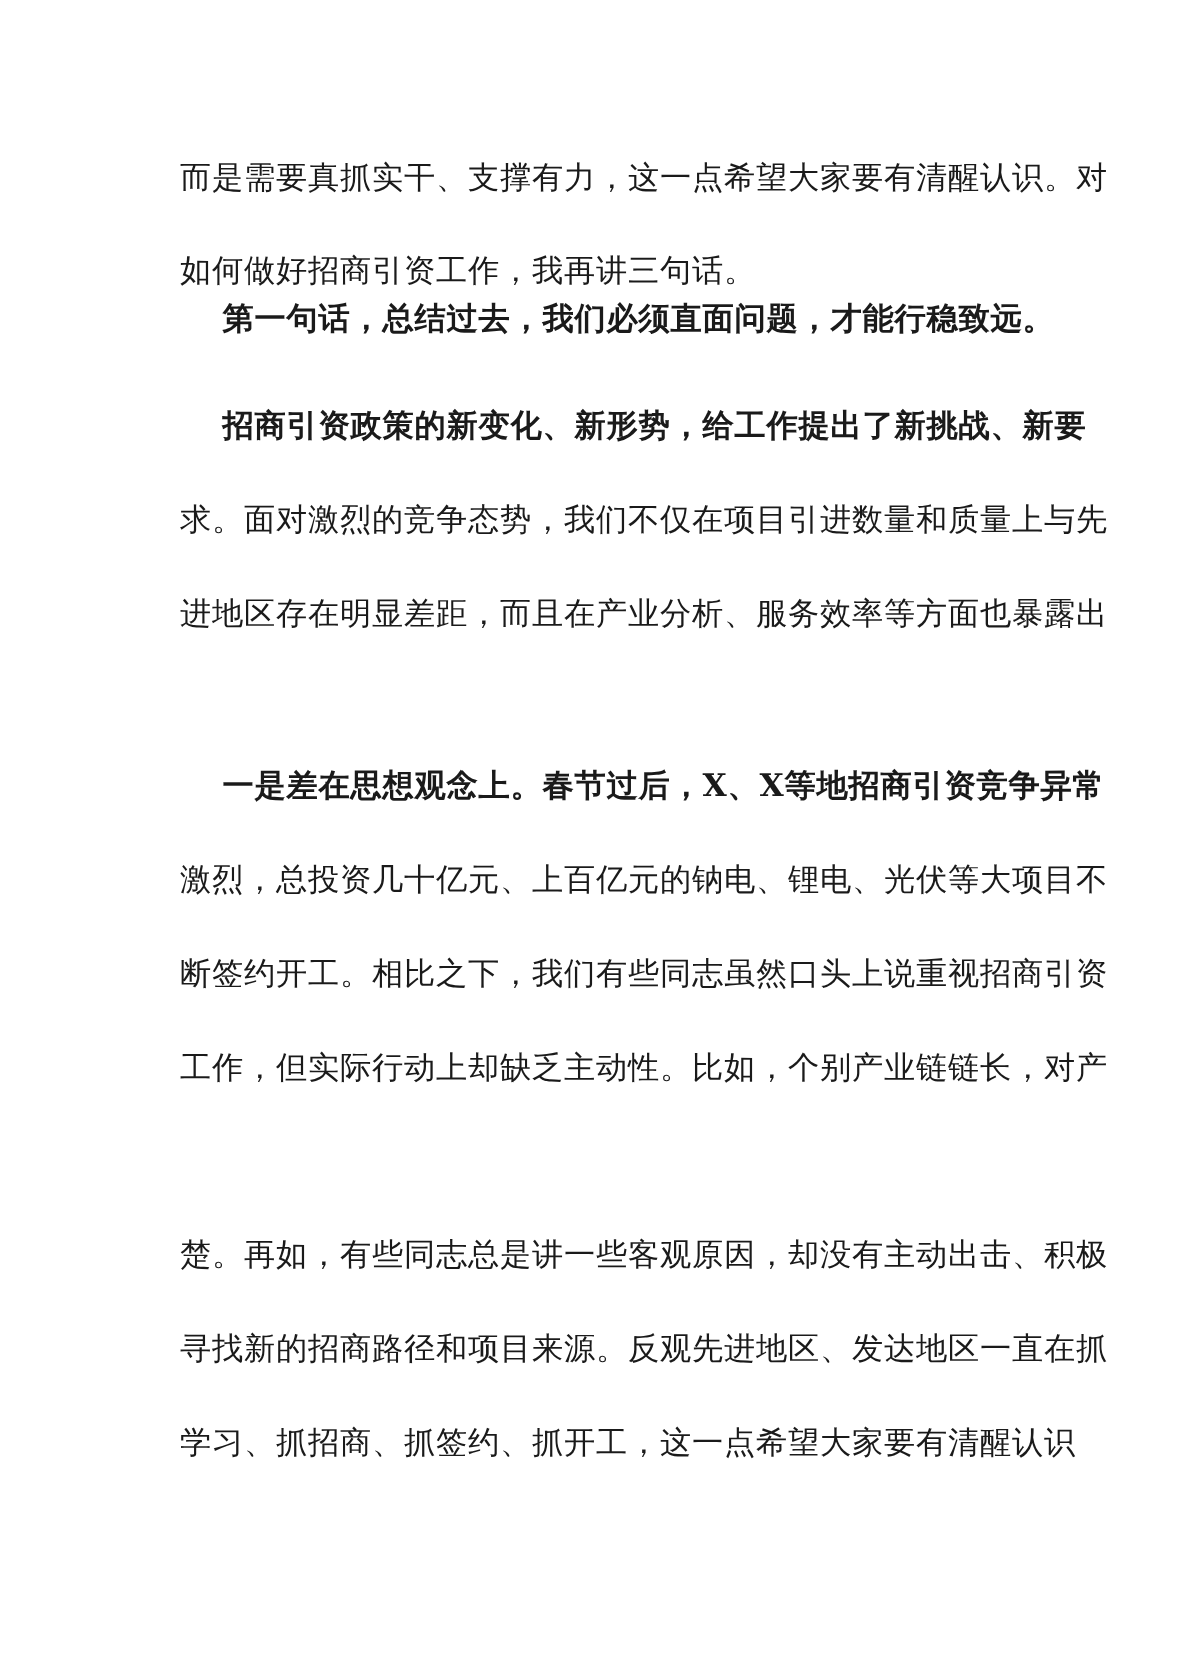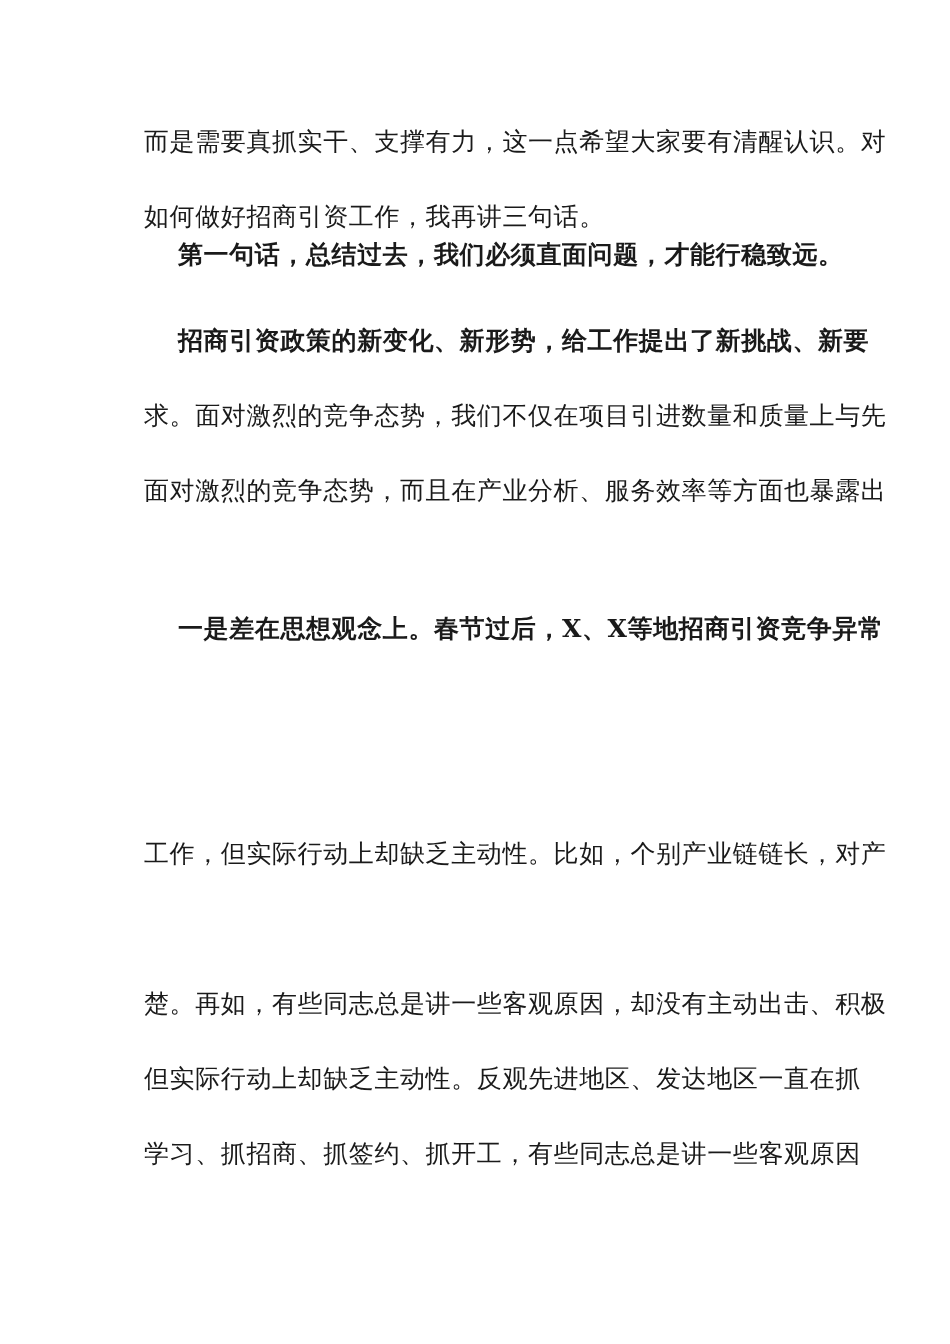--- a/index.html
+++ b/index.html
@@ -18,19 +18,21 @@
 </style>
 </head>
 <body>
 
 <div class="page">
   <div class="line" style="top:127px">而是需要真抓实干、支撑有力，这一点希望大家要有清醒认识。对</div>
   <div class="line" style="top:202px">如何做好招商引资工作，我再讲三句话。</div>
   <div class="line indent" style="top:240px">第一句话，总结过去，我们必须直面问题，才能行稳致远。</div>
   <div class="line indent" style="top:326px">招商引资政策的新变化、新形势，给工作提出了新挑战、新要</div>
   <div class="line" style="top:401px">求。面对激烈的竞争态势，我们不仅在项目引进数量和质量上与先</div>
-  <div class="line" style="top:476px">面对激烈的竞争态势，而且在产业分析、服务效率等方面也暴露出</div>
+  <div class="line" style="top:476px">进地区存在明显差距，而且在产业分析、服务效率等方面也暴露出</div>
   <div class="line indent" style="top:614px">一是差在思想观念上。春节过后，X、X等地招商引资竞争异常</div>
+  <div class="line" style="top:689px">激烈，总投资几十亿元、上百亿元的钠电、锂电、光伏等大项目不</div>
+  <div class="line" style="top:764px">断签约开工。相比之下，我们有些同志虽然口头上说重视招商引资</div>
   <div class="line" style="top:839px">工作，但实际行动上却缺乏主动性。比如，个别产业链链长，对产</div>
   <div class="line" style="top:989px">楚。再如，有些同志总是讲一些客观原因，却没有主动出击、积极</div>
-  <div class="line" style="top:1064px">但实际行动上却缺乏主动性。反观先进地区、发达地区一直在抓</div>
-  <div class="line" style="top:1139px">学习、抓招商、抓签约、抓开工，有些同志总是讲一些客观原因</div>
+  <div class="line" style="top:1064px">寻找新的招商路径和项目来源。反观先进地区、发达地区一直在抓</div>
+  <div class="line" style="top:1139px">学习、抓招商、抓签约、抓开工，这一点希望大家要有清醒认识</div>
 </div>
 
 </body></html>

